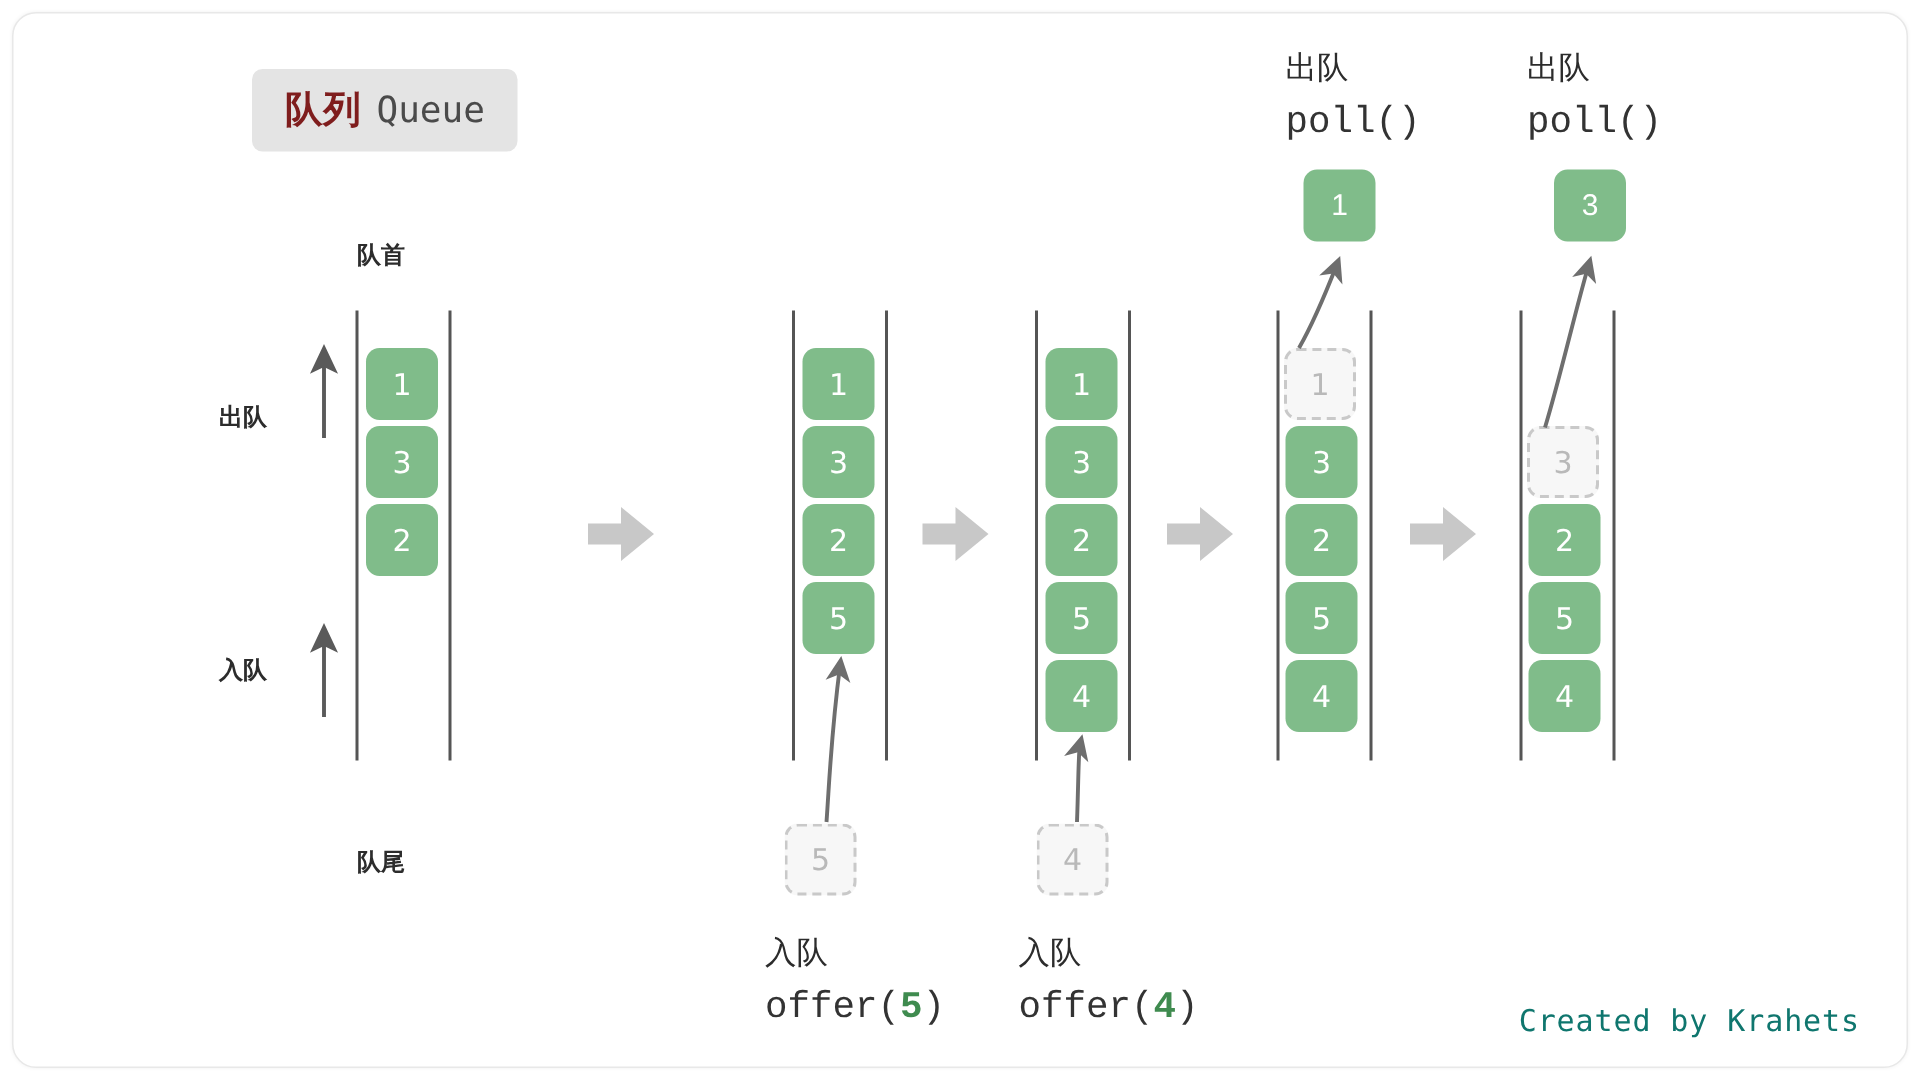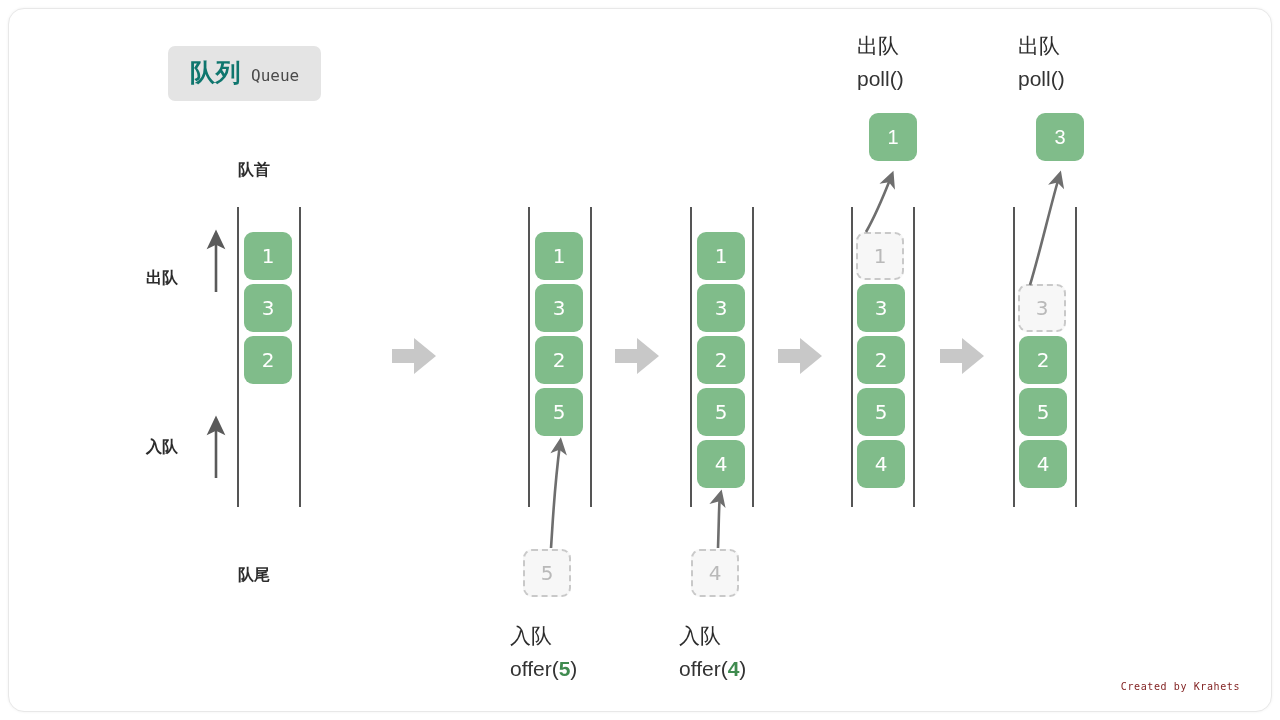--- a/index.html
+++ b/index.html
@@ -39,26 +39,26 @@
     background: #e4e4e4;
     border-radius: 7px;
     display: flex;
     align-items: baseline;
     gap: 10px;
     white-space: nowrap;
   }
   #title-badge .cn {
     font-size: 25px;
     font-weight: bold;
-    color: #0f766e;
+    color: #7f1d1d;
     letter-spacing: 0.5px;
   }
   #title-badge .en {
     font-family: "DejaVu Sans Mono", "Liberation Mono", monospace;
-    font-size: 16px;
+    font-size: 24px;
     color: #4a4a4a;
   }
 
   
   .cn-bold {
     font-size: 16px;
     font-weight: bold;
     color: #2c2c2c;
     white-space: nowrap;
   }
@@ -67,22 +67,22 @@
     line-height: 1.55;
   }
   .op-label .cn {
     display: block;
     font-size: 21px;
     color: #2c2c2c;
     font-weight: normal;
   }
   .op-label .code {
     display: block;
-    font-family: Liberation Sans, sans-serif;
-    font-size: 21px;
+    font-family: Liberation Mono, monospace;
+    font-size: 25px;
     color: #333333;
   }
   .op-label .code .num { color: #3f8b4f; font-weight: bold; }
 
   
   .queue-col { position: absolute; }
   .rail {
     position: absolute;
     width: 2px;
     background: #555555;
@@ -121,22 +121,22 @@
     align-items: center;
     justify-content: center;
     font-size: 20px;
   }
 
   
   #watermark {
     right: 40px;
     bottom: 28px;
     font-family: "DejaVu Sans Mono", "Liberation Mono", monospace;
-    font-size: 10px;
-    color: #7f1d1d;
+    font-size: 20px;
+    color: #0f766e;
     letter-spacing: 0.6px;
   }
 
   svg.overlay {
     position: absolute;
     left: 0; top: 0;
     width: 1280px; height: 720px;
     pointer-events: none;
   }
 </style>

